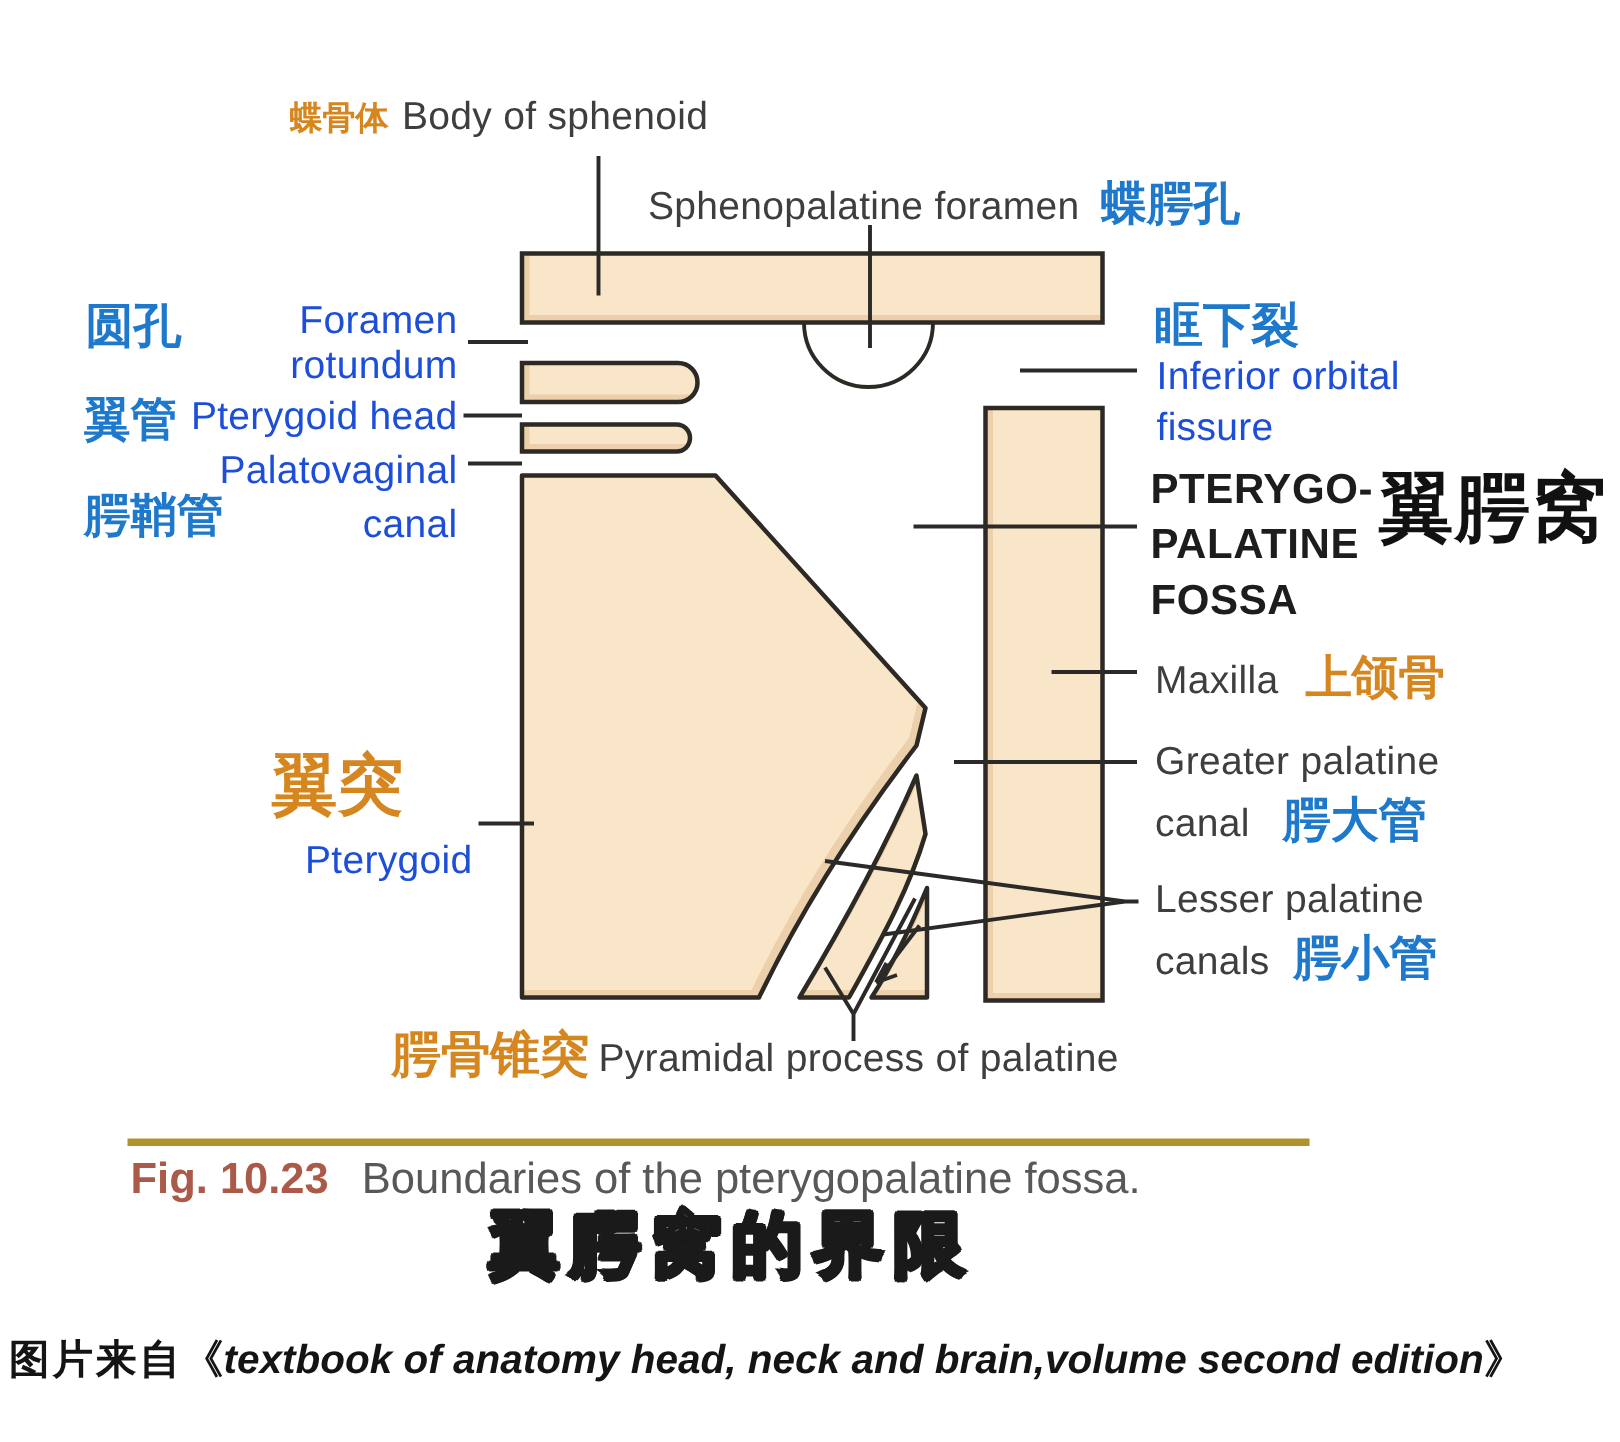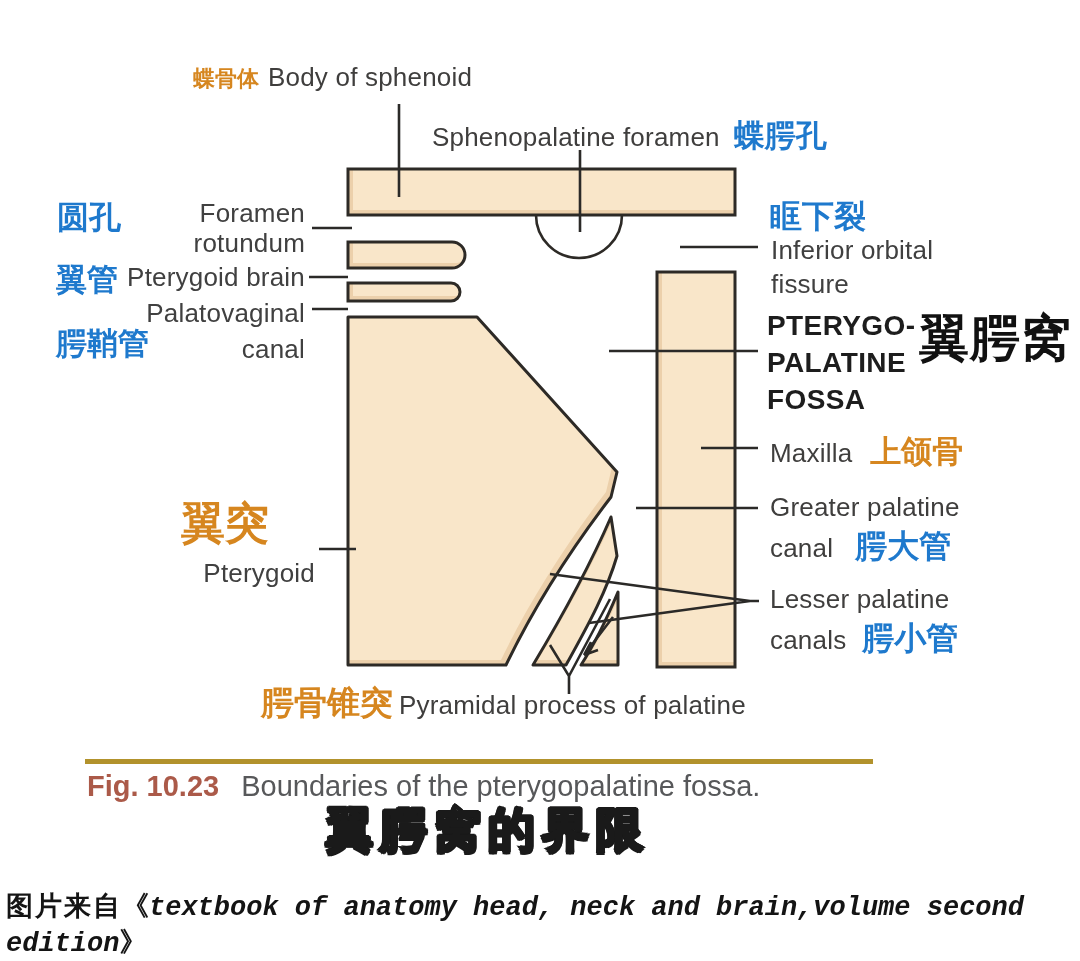--- a/index.html
+++ b/index.html
@@ -1,38 +1,38 @@
 <!DOCTYPE html>
 <html><head>
 <meta charset="utf-8">
 <style>
   html,body{margin:0;padding:0;background:#ffffff;}
   .page{position:relative;width:1080px;height:961px;background:#ffffff;overflow:hidden;
         font-family:"Liberation Sans","DejaVu Sans",sans-serif;}
   .diagram-svg{position:absolute;left:0;top:0;width:1080px;height:961px;}
   .lbl{position:absolute;white-space:nowrap;}
   .en{font-size:26px;color:#3f3e3d;letter-spacing:.2px;line-height:30px;}
-  .en-block{font-size:26px;color:#404040;letter-spacing:.2px;}
+  .en-block{font-size:26px;color:#1d4ed8;letter-spacing:.2px;}
   .zh-blue{color:#1e79cd;font-weight:700;}
   .zh-orange{color:#d6861f;font-weight:700;}
   .zh-black{color:#111111;font-weight:800;}
   .fossa-en{font-weight:700;font-size:28px;color:#1d1d1d;line-height:37px;letter-spacing:.4px;}
   .right{text-align:right;}
   .baseline-row{display:flex;align-items:baseline;}
   .gold-rule{position:absolute;left:85px;top:759px;width:788px;height:5px;background:#b2922c;}
   .caption{position:absolute;left:87px;top:770px;font-size:29px;}
   .caption .fig{font-weight:700;color:#ab5a49;}
   .caption .txt{color:#57585a;margin-left:14px;}
   .subtitle{position:absolute;left:0;top:799px;width:976px;text-align:center;
             font-size:47px;font-weight:700;letter-spacing:7px;color:#ffffff;
             -webkit-text-stroke:2.4px #1a1a1a;
             text-shadow:2px 0 0 #1a1a1a,-2px 0 0 #1a1a1a,0 2px 0 #1a1a1a,0 -2px 0 #1a1a1a,
                         1.5px 1.5px 0 #1a1a1a,-1.5px 1.5px 0 #1a1a1a,1.5px -1.5px 0 #1a1a1a,-1.5px -1.5px 0 #1a1a1a;}
   .source{position:absolute;left:6px;top:888px;width:1068px;
-          font-family:Liberation Mono, monospace;font-size:27px;color:#141414;}
+          font-family:Liberation Sans, sans-serif;font-size:27px;color:#141414;}
   .source .zh{font-weight:600;letter-spacing:2px;}
   .source .bracket{font-weight:700;}
   .source .book{font-weight:700;font-style:italic;}
 </style>
 </head>
 <body>
 
 <div class="page">
 
   <svg class="diagram-svg" viewBox="0 0 1080 961" xmlns="http://www.w3.org/2000/svg">
@@ -131,21 +131,21 @@
     <span class="zh-blue" style="font-size:31px;margin-left:14px;">蝶腭孔</span>
   </div>
 
   <div class="lbl zh-blue" style="left:57px;top:196px;font-size:32px;">圆孔</div>
   <div class="lbl en-block right" style="left:100px;top:198px;width:205px;line-height:30px;">
     <div>Foramen</div>
     <div>rotundum</div>
   </div>
 
   <div class="lbl zh-blue" style="left:56px;top:259px;font-size:31px;">翼管</div>
-  <div class="lbl en-block right" style="left:80px;top:262px;width:225px;">Pterygoid brain</div>
+  <div class="lbl en-block right" style="left:80px;top:262px;width:225px;">Pterygoid head</div>
 
   <div class="lbl zh-blue" style="left:56px;top:323px;font-size:31px;">腭鞘管</div>
   <div class="lbl en-block right" style="left:100px;top:295px;width:205px;line-height:36px;">
     <div>Palatovaginal</div>
     <div>canal</div>
   </div>
 
   <div class="lbl zh-blue" style="left:770px;top:195px;font-size:32px;">眶下裂</div>
   <div class="lbl en-block" style="left:771px;top:233px;line-height:34px;">
     <div>Inferior orbital</div>

